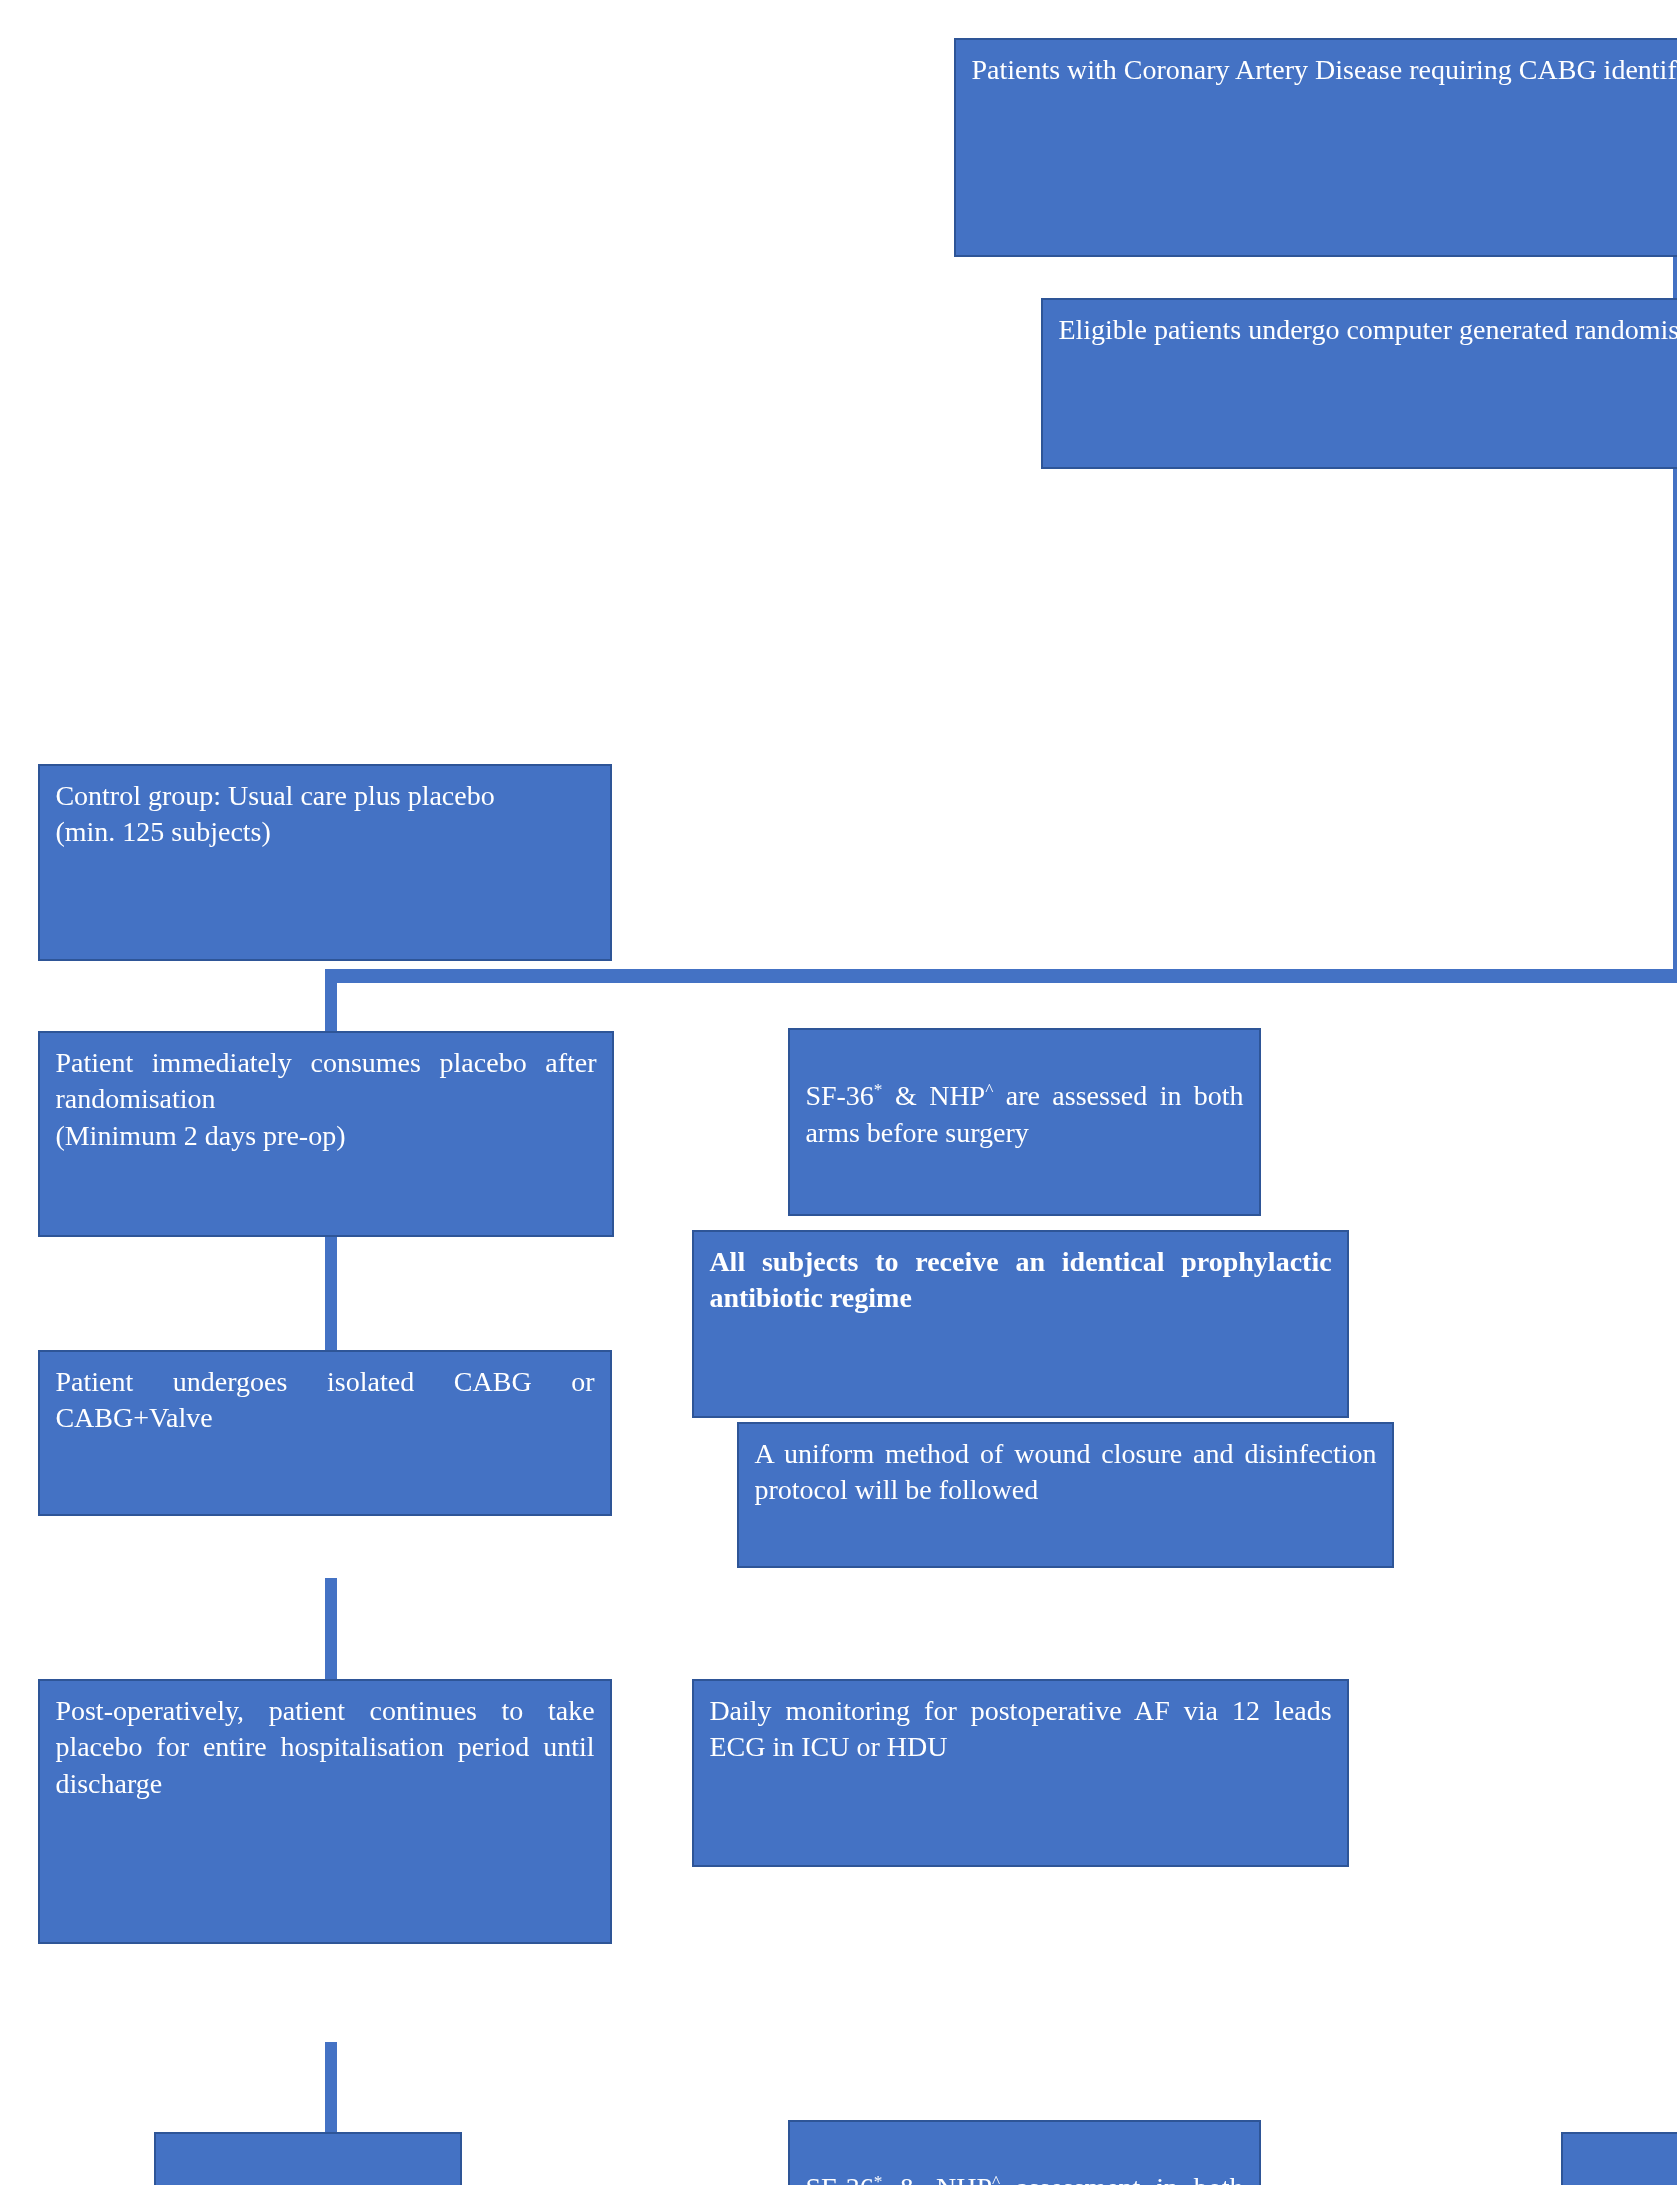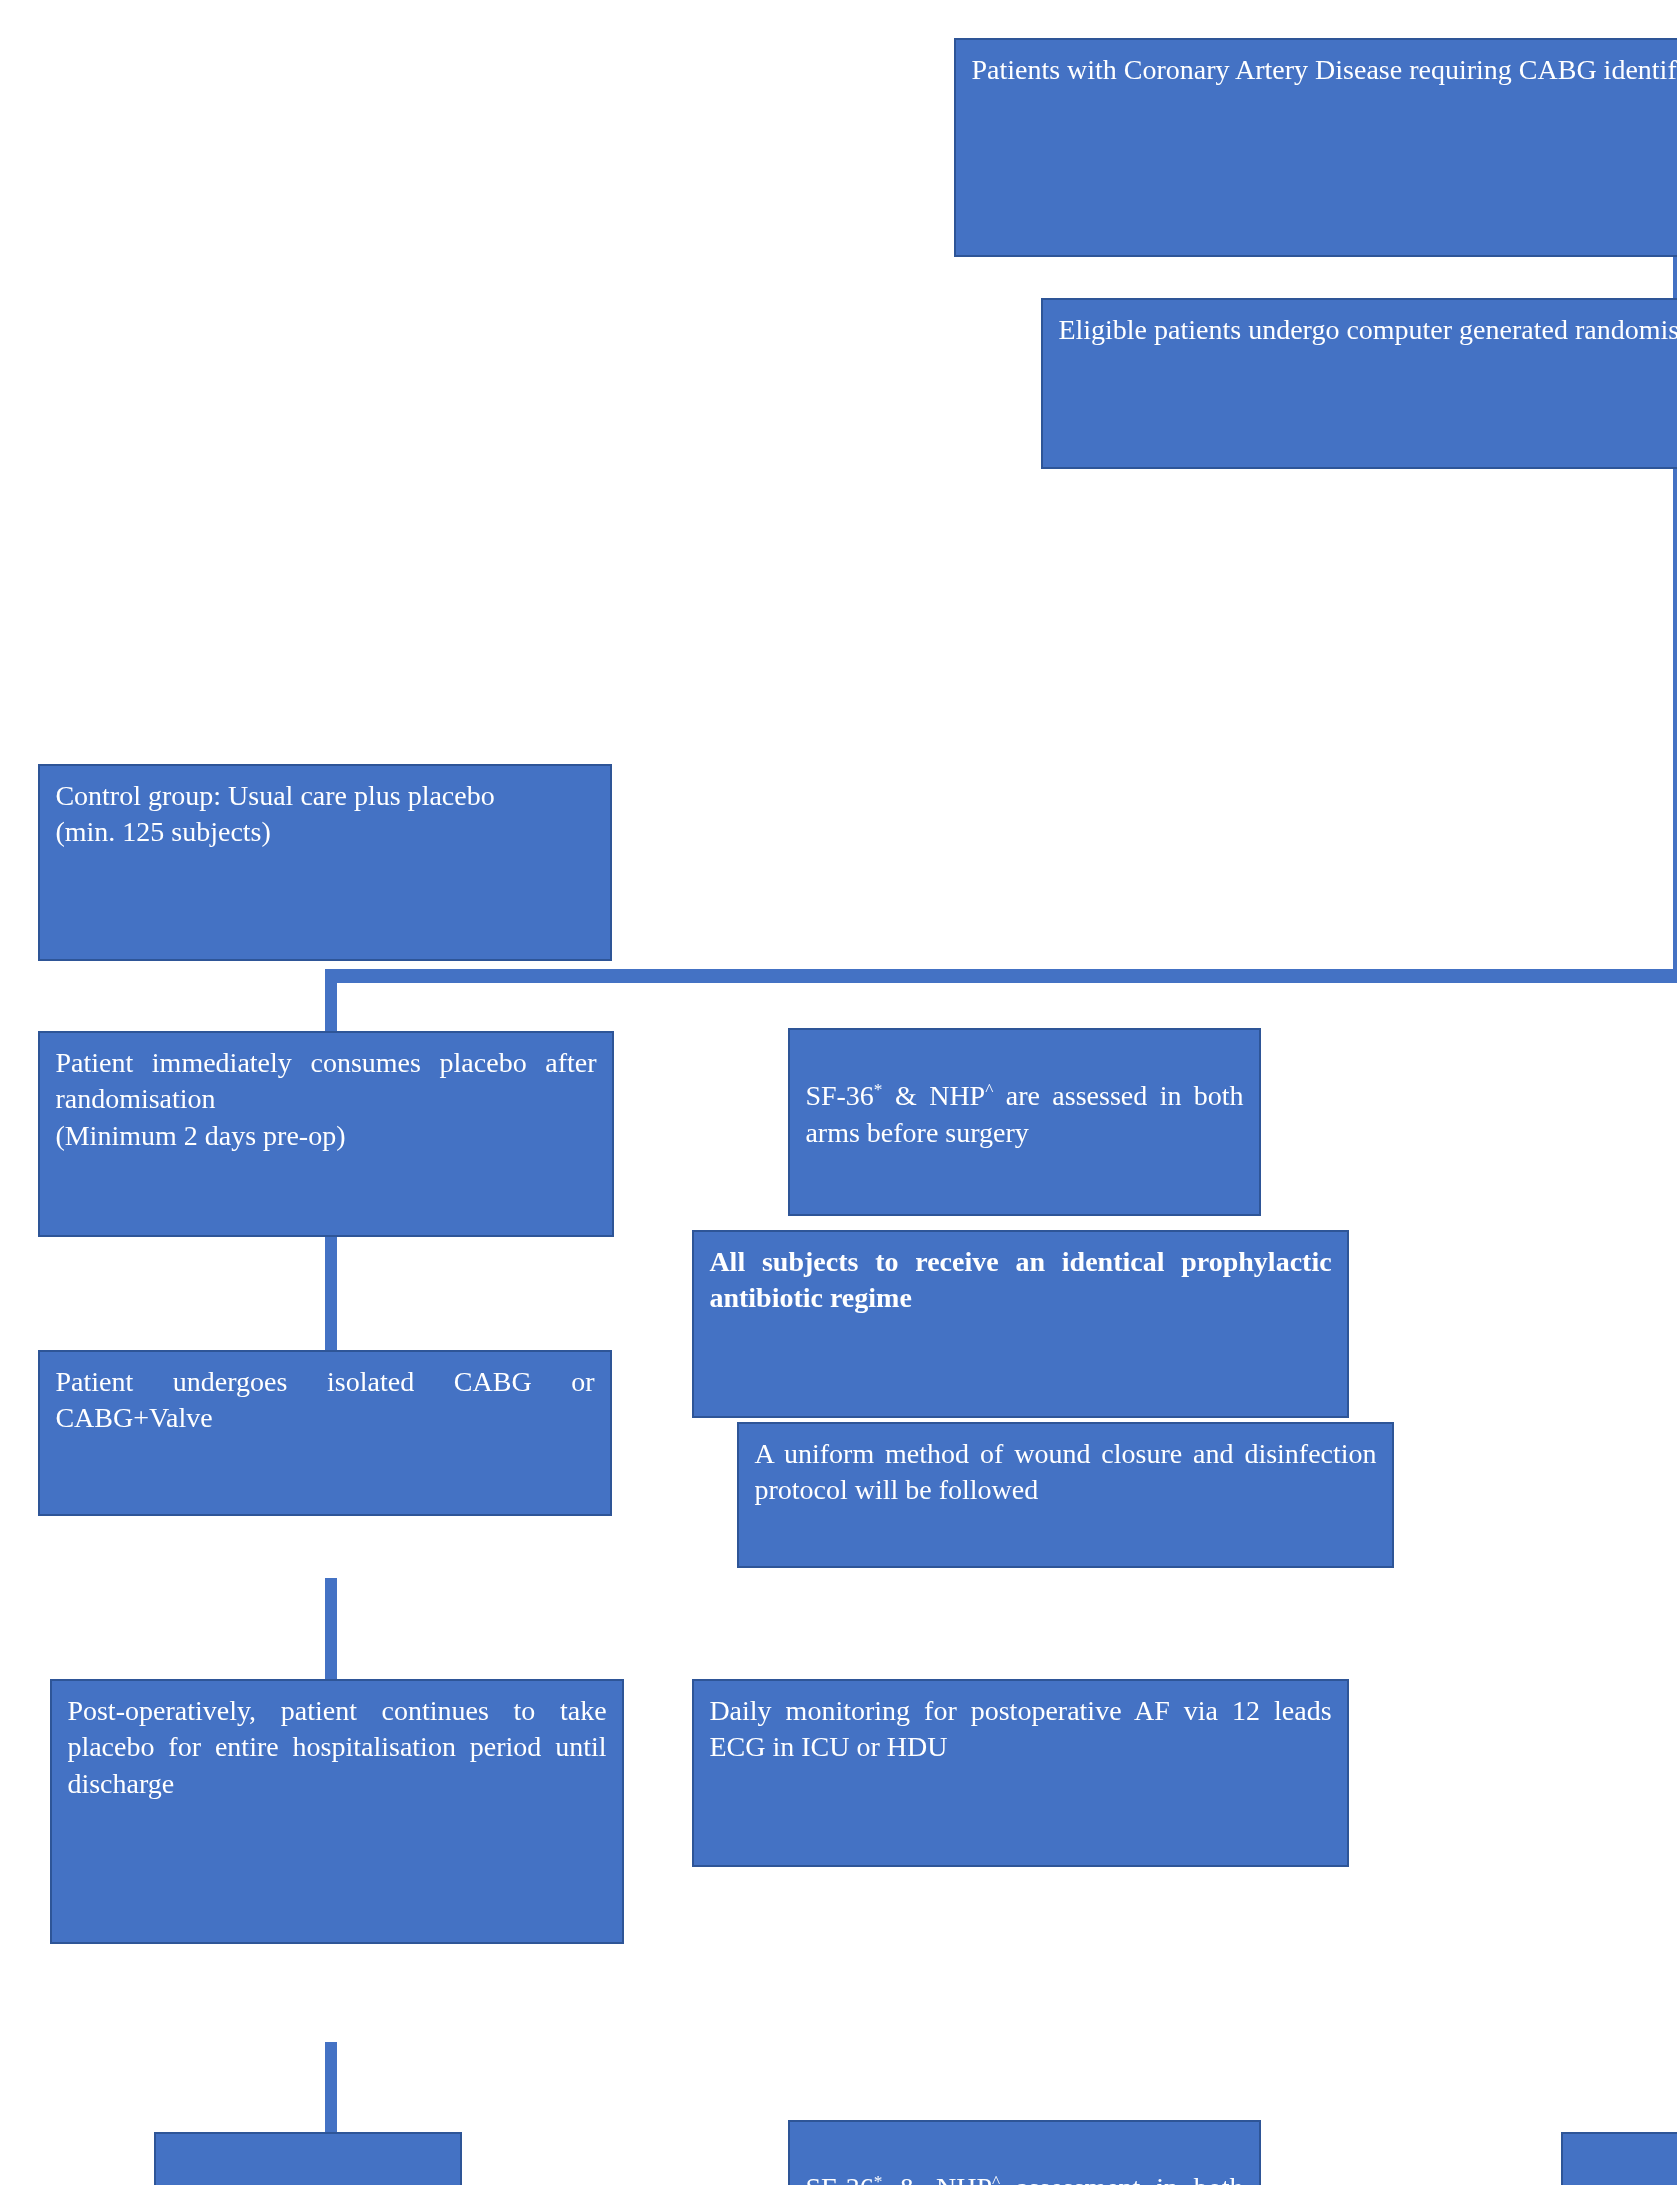--- a/index.html
+++ b/index.html
@@ -78,21 +78,21 @@
   <div class="node" style="left: 788px; top: 1028px; width: 473px; height: 188px; font-size: 28px;">
     <span>SF-36</span><sup>*</sup><span> &amp; NHP</span><sup>^</sup><span> are assessed in both arms before surgery</span>
   </div>
 
   <div class="node" style="left: 692px; top: 1230px; width: 657px; height: 188px; font-size: 28px; font-weight: bold;">All subjects to receive an identical prophylactic antibiotic regime</div>
 
   <div class="node" style="left: 692px; top: 1422px; width: 657px; height: 146px; font-size: 28px; margin-left: 45px;">A uniform method of wound closure and disinfection protocol will be followed</div>
 
   <div class="node" style="left: 38px; top: 1350px; width: 574px; height: 166px; font-size: 28px;">Patient undergoes isolated CABG or CABG+Valve</div>
 
-  <div class="node" style="left: 38px; top: 1679px; width: 574px; height: 265px; font-size: 28px; margin-left: 12px;">Post-operatively, patient continues to take placebo for entire hospitalisation period until discharge</div>
+  <div class="node" style="left: 38px; top: 1679px; width: 574px; height: 265px; font-size: 28px;">Post-operatively, patient continues to take placebo for entire hospitalisation period until discharge</div>
 
   <div class="node" style="left: 692px; top: 1679px; width: 657px; height: 188px; font-size: 28px;">Daily monitoring for postoperative AF via 12 leads ECG in ICU or HDU</div>
 
 
   <div class="node center" style="left: 154px; top: 2132px; width: 308px; height: 134px; font-size: 28px;">Discharge</div>
 
   <div class="node center" style="left: 1561px; top: 2132px; width: 308px; height: 134px; font-size: 28px;">Discharge</div>
 
   <div class="node" style="left: 788px; top: 2120px; width: 473px; height: 180px; font-size: 28px;">
     <span>SF-36</span><sup>*</sup><span> &amp; NHP</span><sup>^</sup><span> assessment in both arms at discharge</span>

